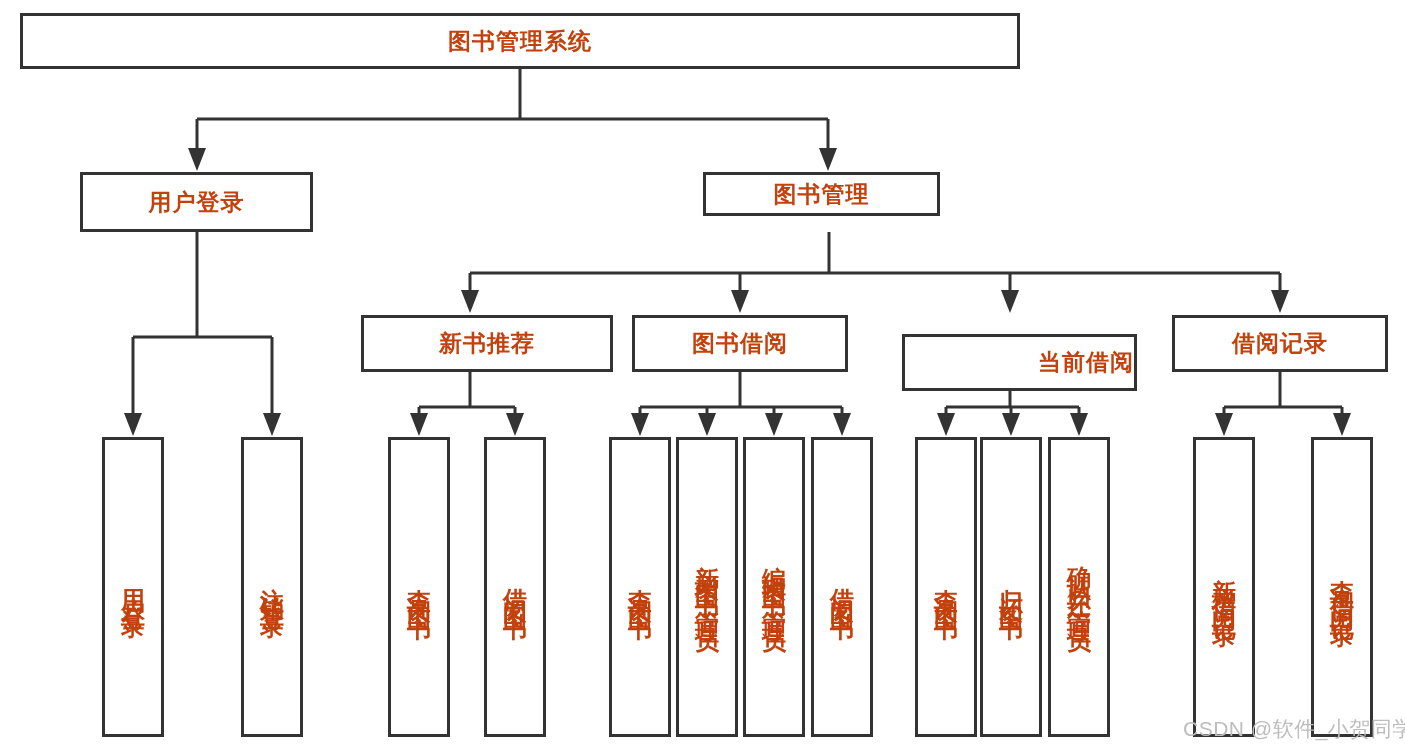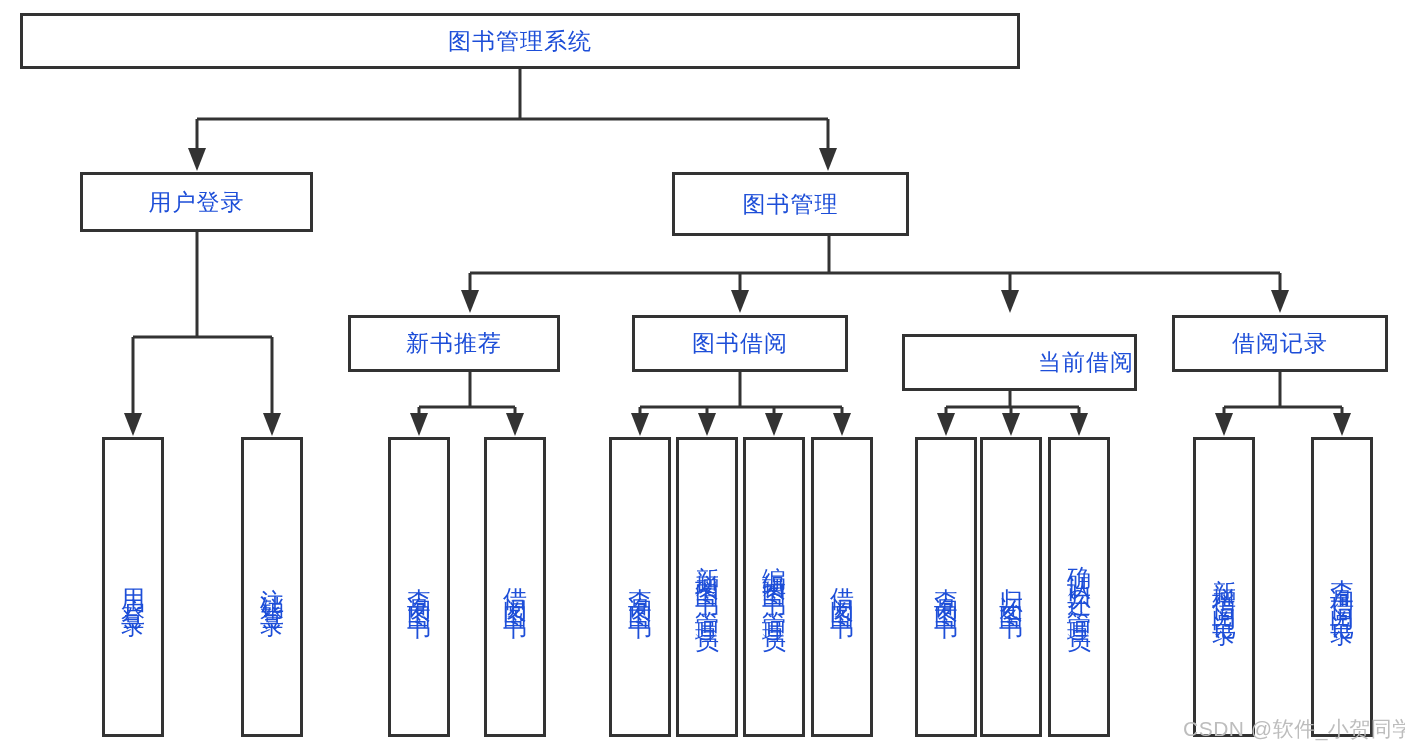--- a/index.html
+++ b/index.html
@@ -15,25 +15,26 @@
     position: absolute;
     left: 0; top: 0;
     width: 1405px; height: 747px;
     z-index: 1;
   }
   .box {
     position: absolute;
     box-sizing: border-box;
     border: 3px solid #333333;
     background: #ffffff;
-    color: #1d4ed8;
+    color: #c2410c;
     display: flex;
     align-items: center;
     justify-content: center;
     z-index: 2;
+    font-weight: bold;
   }
   .box.h span {
     font-size: 23px;
     letter-spacing: 1px;
     white-space: nowrap;
   }
   .box.v span {
     writing-mode: vertical-rl;
     text-orientation: mixed;
     font-size: 24px;
@@ -130,25 +131,25 @@
     </g>
   </svg>
 
   <div class="box h" style="left:20px; top:13px; width:1000px; height:56px;">
     <span>图书管理系统</span>
   </div>
 
   <div class="box h" style="left:80px; top:172px; width:233px; height:60px;">
     <span>用户登录</span>
   </div>
-  <div class="box h" style="left:672px; top:172px; width:237px; height:64px;">
+  <div class="box h" style="left:703px; top:172px; width:237px; height:44px;">
     <span>图书管理</span>
   </div>
 
-  <div class="box h" style="left:348px; top:315px; width:212px; height:57px;">
+  <div class="box h" style="left:361px; top:315px; width:252px; height:57px;">
     <span>新书推荐</span>
   </div>
   <div class="box h" style="left:632px; top:315px; width:216px; height:57px;justify-content:center;">
     <span>图书借阅</span>
   </div>
   <div class="box h" style="left:902px; top:334px; width:235px; height:57px;justify-content:flex-end;">
     <span>当前借阅</span>
   </div>
   <div class="box h" style="left:1172px; top:315px; width:216px; height:57px;">
     <span>借阅记录</span>

